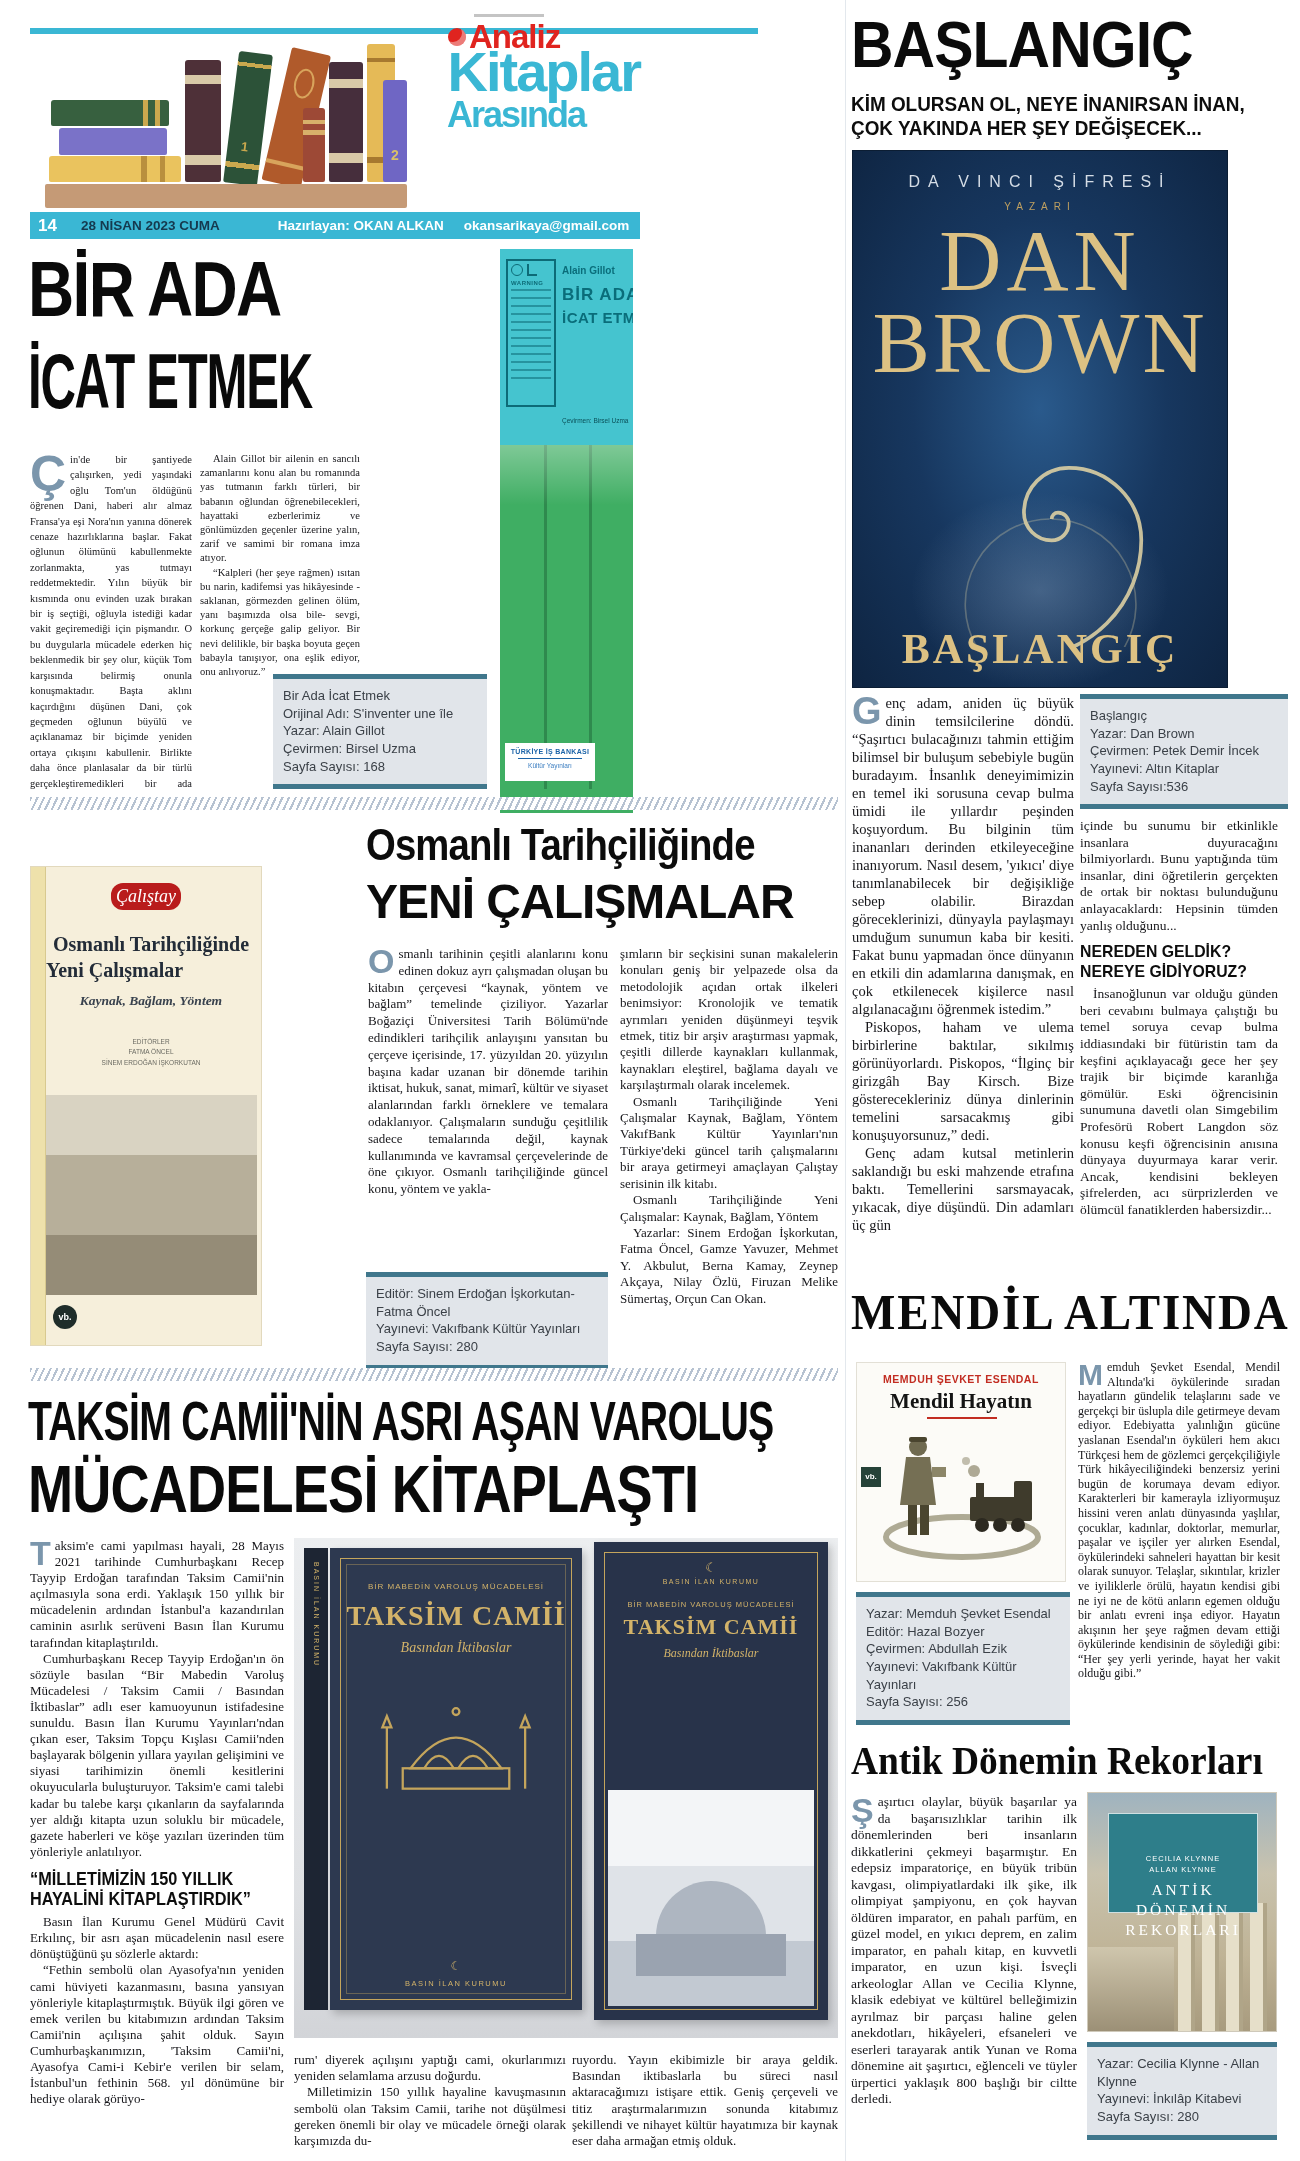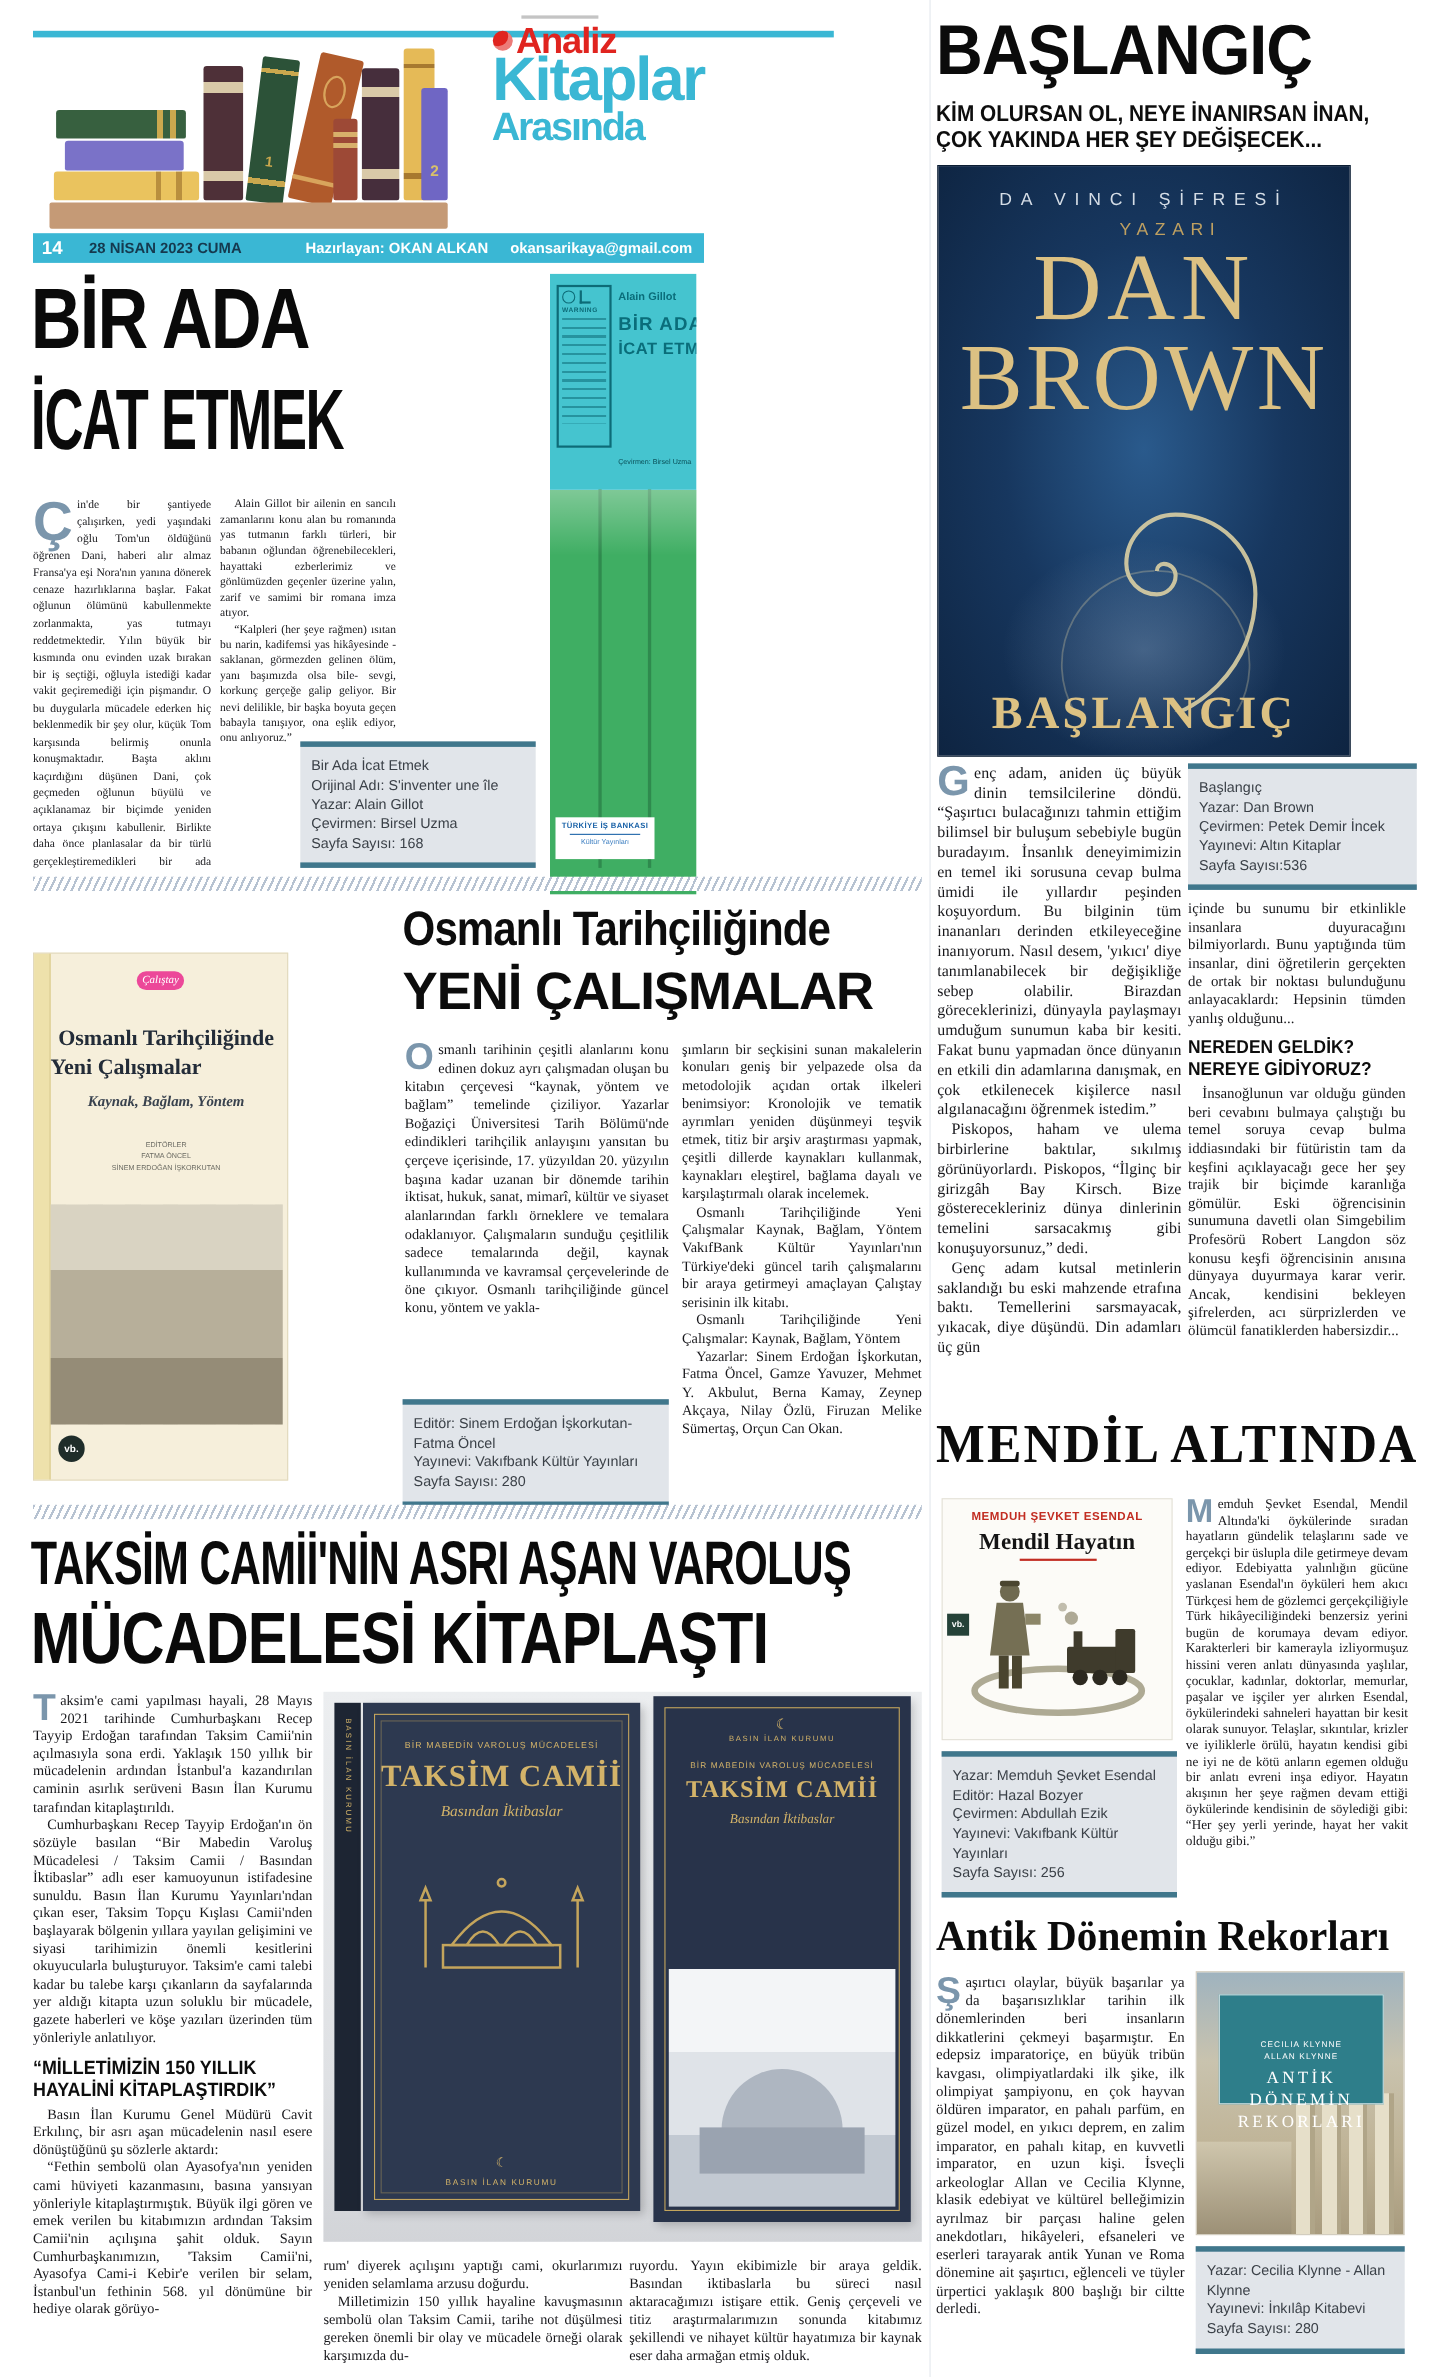--- a/index.html
+++ b/index.html
@@ -115,22 +115,22 @@
       <div class="sans" style="font-size:7px;font-weight:bold;color:#1b63a8;letter-spacing:.3px;">TÜRKİYE İŞ BANKASI</div>
       <div style="width:64px;height:1px;background:#1b63a8;margin:3px auto;"></div>
       <div class="sans" style="font-size:6.5px;color:#3d7fc1;">Kültür Yayınları</div>
     </div>
   </div>
 
   <div class="hatch" style="left:30px;top:797px;width:808px;"></div>
 
   <div class="abs" style="left:30px;top:866px;width:232px;height:480px;background:#f6efdb;border:1px solid #e2d9bd;">
     <div style="position:absolute;left:0;top:0;width:15px;height:100%;background:#eee1ab;border-right:1px solid #d8c98f;"></div>
-    <div style="position:absolute;left:50%;top:16px;transform:translateX(-50%);background:#ec4899;color:#fff;border-radius:12px;
-                padding:3px 5px;font-style:italic;font-size:10px;font-family:'Liberation Serif',serif;">Çalıştay</div>
+    <div style="position:absolute;left:50%;top:16px;transform:translateX(-50%);background:#b91c1c;color:#fff;border-radius:12px;
+                padding:3px 5px;font-style:italic;font-size:18px;font-family:'Liberation Serif',serif;">Çalıştay</div>
     <div style="position:absolute;left:15px;top:66px;width:210px;text-align:center;font-size:20px;font-weight:bold;color:#232c38;">Osmanlı Tarihçiliğinde</div>
     <div style="position:absolute;left:15px;top:92px;width:210px;text-align:left;font-size:20px;font-weight:bold;color:#232c38;">Yeni Çalışmalar</div>
     <div style="position:absolute;left:15px;top:126px;width:210px;text-align:center;font-size:13.5px;font-style:italic;font-weight:bold;color:#39424e;">Kaynak, Bağlam, Yöntem</div>
     <div class="pre sans" style="position:absolute;left:15px;top:170px;width:210px;text-align:center;font-size:6.5px;color:#6b6b63;line-height:1.6;">EDİTÖRLER
 FATMA ÖNCEL
 SİNEM ERDOĞAN İŞKORKUTAN</div>
     <div style="position:absolute;left:15px;top:228px;width:211px;height:200px;
                 background:linear-gradient(#d9d3c2 0 30%,#b7af9a 30% 70%,#958c77 70%),repeating-linear-gradient(90deg,#00000010 0 14px,transparent 14px 34px);"></div>
     <div class="sans" style="position:absolute;left:22px;top:438px;width:24px;height:24px;border-radius:50%;background:#1f2d2a;color:#fff;
                 font-size:9px;font-weight:bold;text-align:center;line-height:24px;">vb.</div>
@@ -216,21 +216,21 @@
 
   <div class="abs sans" style="left:851px;top:8px;font-size:64px;font-weight:bold;letter-spacing:-1px;color:#0b0b0b;
               transform:scaleX(.92);transform-origin:left top;white-space:nowrap;">BAŞLANGIÇ</div>
   <div class="abs sans pre" style="left:851px;top:92px;font-size:21px;font-weight:bold;line-height:1.15;color:#0d0d0d;
               transform:scaleX(.9);transform-origin:left top;">KİM OLURSAN OL, NEYE İNANIRSAN İNAN,
 ÇOK YAKINDA HER ŞEY DEĞİŞECEK...</div>
 
   <div class="abs ovh" style="left:852px;top:150px;width:376px;height:538px;
               background:radial-gradient(ellipse at 50% 48%,#2a5a8c 0%,#17375f 48%,#0e2441 100%);border:1px solid #0b1d33;">
     <div class="sans" style="position:absolute;left:0;top:22px;width:100%;text-align:center;color:#d5dde6;font-size:16px;letter-spacing:8px;">DA VINCI ŞİFRESİ</div>
-    <div class="sans" style="position:absolute;left:0;top:50px;width:100%;text-align:center;color:#bfa061;font-size:16px;letter-spacing:6px;margin-left:24px;">YAZARI</div>
+    <div class="sans" style="position:absolute;left:0;top:50px;width:100%;text-align:center;color:#bfa061;font-size:10px;letter-spacing:6px;">YAZARI</div>
     <div style="position:absolute;left:0;top:70px;width:100%;text-align:center;color:#dcc183;font-size:86px;line-height:.95;letter-spacing:5px;">DAN</div>
     <div style="position:absolute;left:0;top:152px;width:100%;text-align:center;color:#dcc183;font-size:86px;line-height:.95;letter-spacing:3px;">BROWN</div>
     <div style="position:absolute;left:50%;top:340px;width:260px;height:200px;transform:translateX(-50%);
                 background:radial-gradient(ellipse,#9db8d455,transparent 70%);"></div>
     <svg viewBox="0 0 300 240" width="320" height="256" style="position:absolute;left:28px;top:240px;opacity:.85;" fill="none" stroke="#e6d7a6" stroke-width="3.5">
       <path d="M160,120 a6,6 0 0 1 6,-6 a10,10 0 0 1 10,10 a16,16 0 0 1 -16,16 a26,26 0 0 1 -26,-26 a42,42 0 0 1 42,-42 a68,68 0 0 1 68,68 a110,110 0 0 1 -110,110"></path>
       <path d="M160,120 a80,80 0 1 1 -2,0" opacity=".35" stroke-width="1.5"></path>
     </svg>
     <div style="position:absolute;left:0;bottom:14px;width:100%;text-align:center;color:#dcc183;font-size:42px;font-weight:bold;letter-spacing:3px;">BAŞLANGIÇ</div>
   </div>

